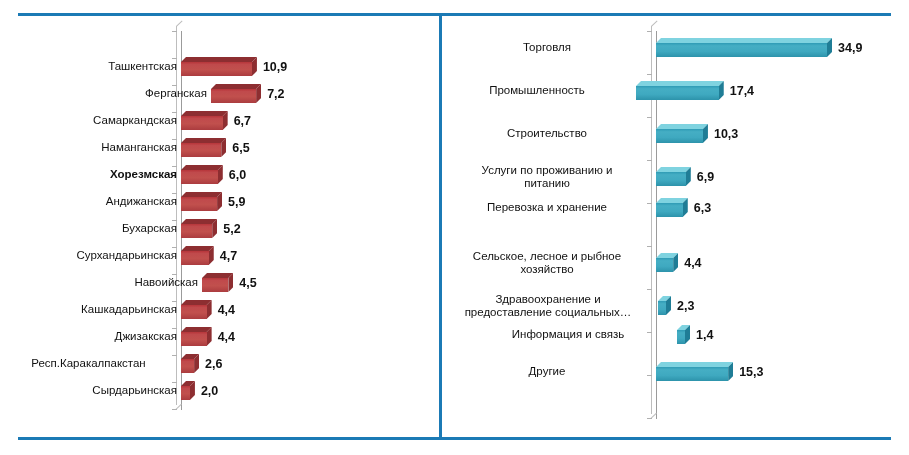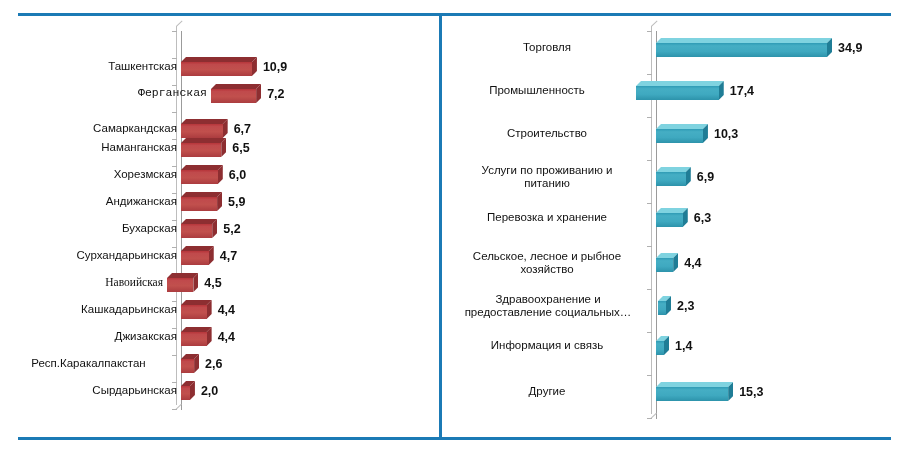--- a/index.html
+++ b/index.html
@@ -146,31 +146,31 @@
         <div class="bar-wrap s-red" style="width: 75.9241px; margin-left: 4px;">
           <div class="bar3d">
             <div class="bar-top"></div>
             <div class="bar-front"></div>
             <div class="bar-side"></div>
           </div>
         </div>
         <div class="val">10,9</div>
       </div>
       <div class="row" style="top: 64px; height: 27px;">
-        <div class="cat-label" style="width: 207px; font-family: Liberation Mono, monospace;">Ферганская</div>
+        <div class="cat-label" style="width: 207px;">Ферганская</div>
         <div class="bar-wrap s-red" style="width: 50.1517px; margin-left: 4px;">
           <div class="bar3d">
             <div class="bar-top"></div>
             <div class="bar-front"></div>
             <div class="bar-side"></div>
           </div>
         </div>
         <div class="val">7,2</div>
       </div>
-      <div class="row" style="top: 99px; height: 27px;">
+      <div class="row" style="top: 91px; height: 27px;">
         <div class="cat-label" style="width: 177px;">Самаркандская</div>
         <div class="bar-wrap s-red" style="width: 46.669px; margin-left: 4px;">
           <div class="bar3d">
             <div class="bar-top"></div>
             <div class="bar-front"></div>
             <div class="bar-side"></div>
           </div>
         </div>
         <div class="val">6,7</div>
       </div>
@@ -179,21 +179,21 @@
         <div class="bar-wrap s-red" style="width: 45.2759px; margin-left: 4px;">
           <div class="bar3d">
             <div class="bar-top"></div>
             <div class="bar-front"></div>
             <div class="bar-side"></div>
           </div>
         </div>
         <div class="val">6,5</div>
       </div>
       <div class="row" style="top: 145px; height: 27px;">
-        <div class="cat-label" style="width: 177px;">Хорезмская</div>
+        <div class="cat-label" style="width: 177px; font-weight: bold;">Хорезмская</div>
         <div class="bar-wrap s-red" style="width: 41.7931px; margin-left: 4px;">
           <div class="bar3d">
             <div class="bar-top"></div>
             <div class="bar-front"></div>
             <div class="bar-side"></div>
           </div>
         </div>
         <div class="val">6,0</div>
       </div>
       <div class="row" style="top: 172px; height: 27px;">
@@ -223,21 +223,21 @@
         <div class="bar-wrap s-red" style="width: 32.7379px; margin-left: 4px;">
           <div class="bar3d">
             <div class="bar-top"></div>
             <div class="bar-front"></div>
             <div class="bar-side"></div>
           </div>
         </div>
         <div class="val">4,7</div>
       </div>
       <div class="row" style="top: 253px; height: 27px;">
-        <div class="cat-label" style="width: 163px; font-family: Liberation Serif, serif;">Навоийская</div>
+        <div class="cat-label" style="width: 198px;">Навоийская</div>
         <div class="bar-wrap s-red" style="width: 31.3448px; margin-left: 4px;">
           <div class="bar3d">
             <div class="bar-top"></div>
             <div class="bar-front"></div>
             <div class="bar-side"></div>
           </div>
         </div>
         <div class="val">4,5</div>
       </div>
       <div class="row" style="top: 280px; height: 27px;">
@@ -343,21 +343,21 @@
 питанию</div>
         <div class="bar-wrap s-teal" style="width: 34.7966px; margin-left: 4px;">
           <div class="bar3d">
             <div class="bar-top"></div>
             <div class="bar-front"></div>
             <div class="bar-side"></div>
           </div>
         </div>
         <div class="val">6,9</div>
       </div>
-      <div class="row" style="top: 180px; height: 43px;">
+      <div class="row" style="top: 170px; height: 43px;">
         <div class="cat-label" style="width: 210px;">Перевозка и хранение</div>
         <div class="bar-wrap s-teal" style="width: 31.7708px; margin-left: 4px;">
           <div class="bar3d">
             <div class="bar-top"></div>
             <div class="bar-front"></div>
             <div class="bar-side"></div>
           </div>
         </div>
         <div class="val">6,3</div>
       </div>
@@ -378,32 +378,32 @@
 предоставление социальных…</div>
         <div class="bar-wrap s-teal" style="width: 13px; margin-left: 4px;">
           <div class="bar3d">
             <div class="bar-top"></div>
             <div class="bar-front"></div>
             <div class="bar-side"></div>
           </div>
         </div>
         <div class="val">2,3</div>
       </div>
-      <div class="row" style="top: 308px; height: 43px;">
+      <div class="row" style="top: 297px; height: 43px; margin-left: 21px;">
         <div class="cat-label" style="width: 210px;">Информация и связь</div>
         <div class="bar-wrap s-teal" style="width: 13px; margin-left: 4px;">
           <div class="bar3d">
             <div class="bar-top"></div>
             <div class="bar-front"></div>
             <div class="bar-side"></div>
           </div>
         </div>
         <div class="val">1,4</div>
       </div>
-      <div class="row" style="top: 354px; height: 43px;">
+      <div class="row" style="top: 334px; height: 43px;">
         <div class="cat-label" style="width: 210px;">Другие</div>
         <div class="bar-wrap s-teal" style="width: 77.1576px; margin-left: 4px;">
           <div class="bar3d">
             <div class="bar-top"></div>
             <div class="bar-front"></div>
             <div class="bar-side"></div>
           </div>
         </div>
         <div class="val">15,3</div>
       </div>

